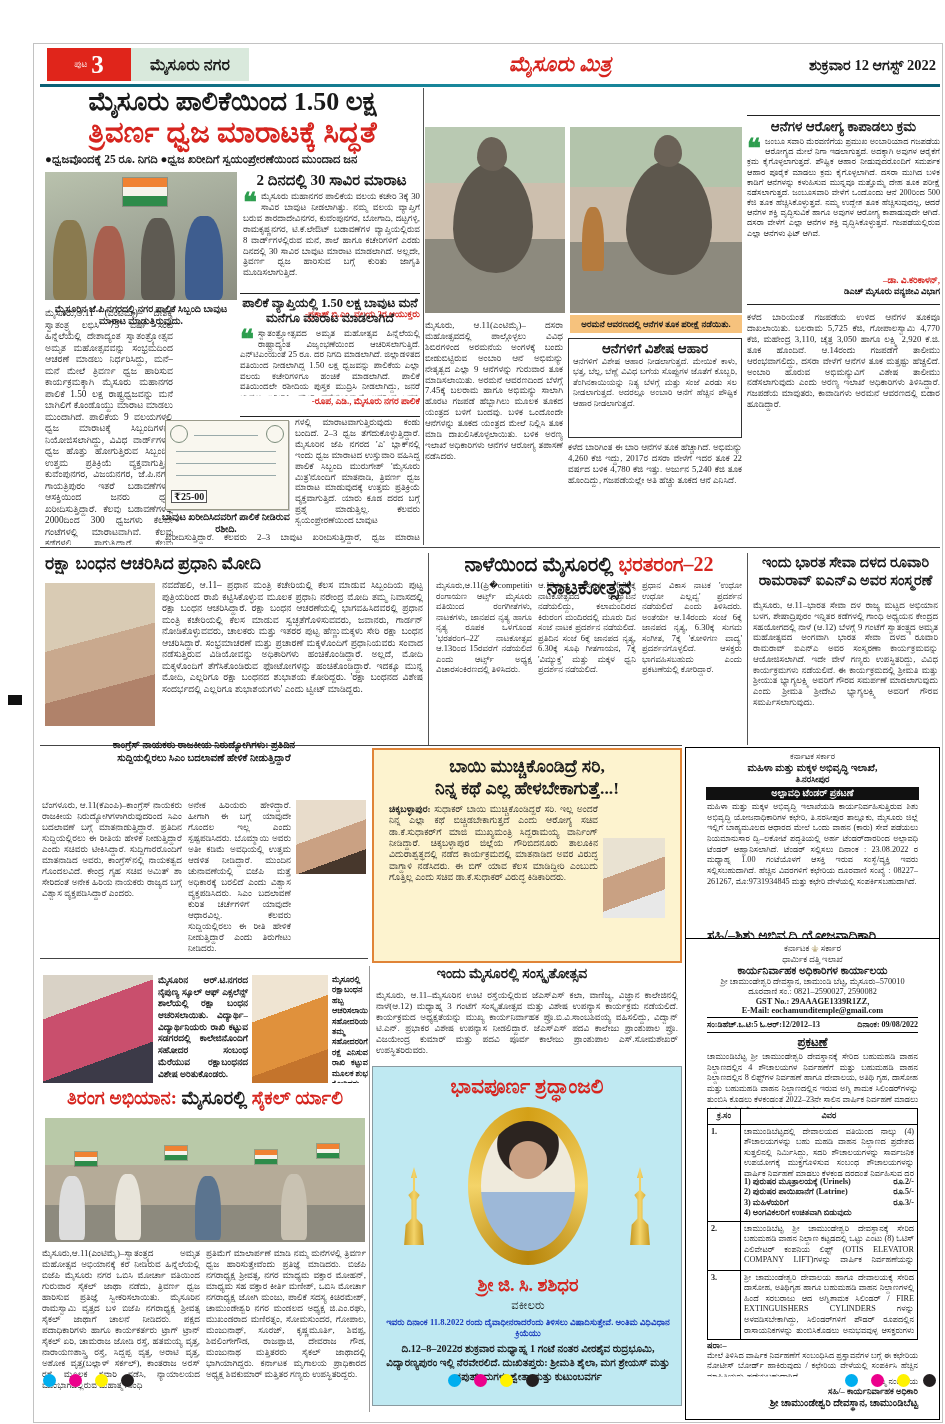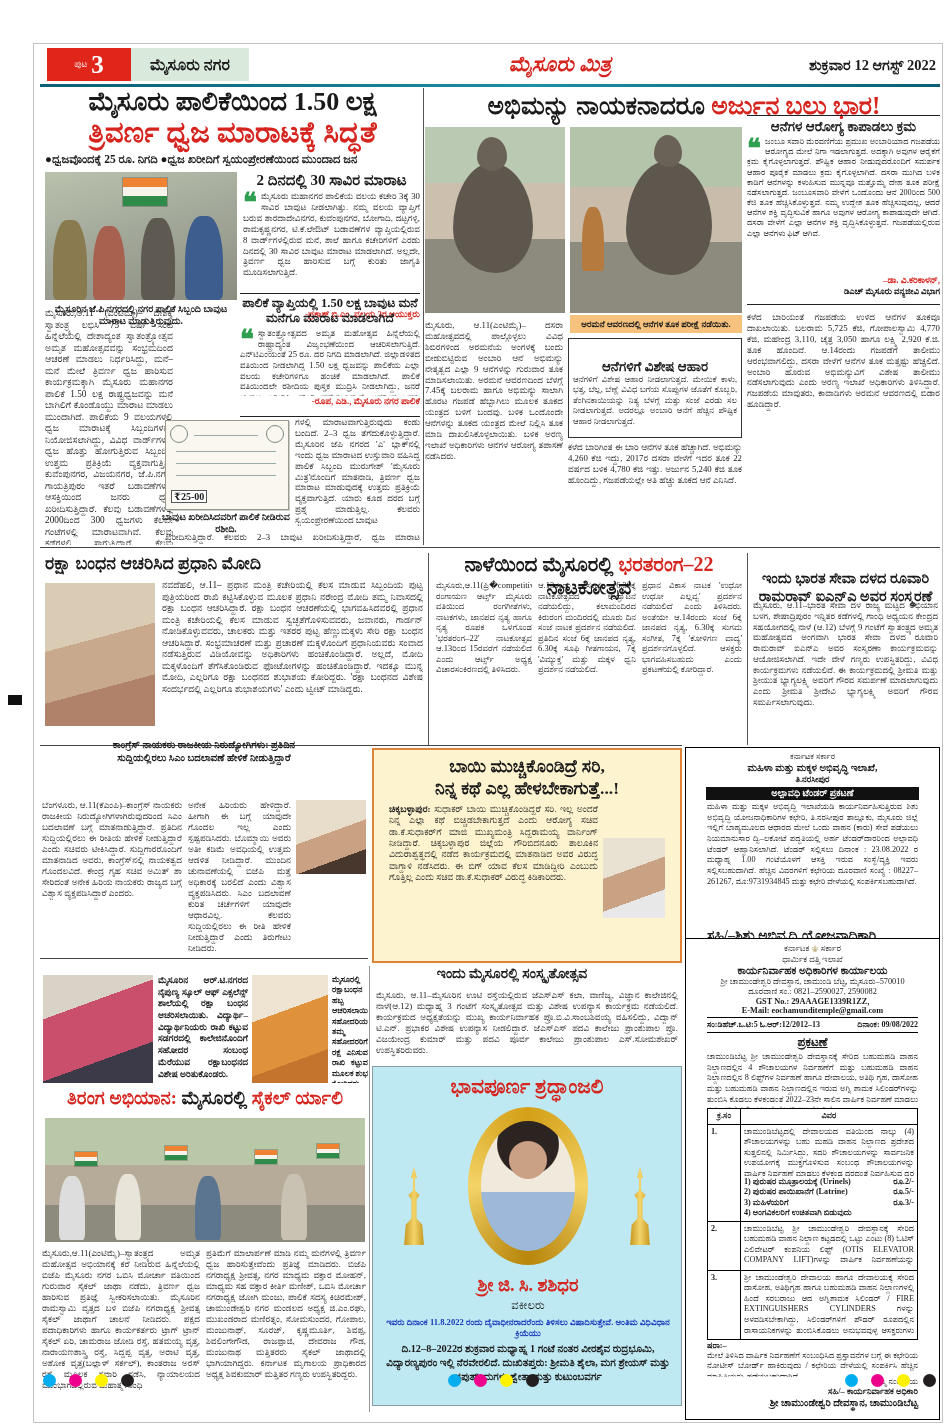--- a/index.html
+++ b/index.html
@@ -113,23 +113,20 @@
     <div class="ln" style="left:10px;top:54px;width:100px;"></div>
     <div class="rupee" style="left:5px;bottom:6px;">₹25-00</div>
   </div>
   <div class="abs capt" style="left:160px;top:512px;width:132px;height:28px;">ಬಾವುಟ ಖರೀದಿಸಿದವರಿಗೆ ಪಾಲಿಕೆ ನೀಡಿರುವ ರಶೀದಿ.</div>
 
   <div class="abs jt" style="left:295px;top:417px;width:125px;height:112px;font-size:8.8px;">ಗಳಲ್ಲಿ ಮಾರಾಟವಾಗುತ್ತಿರುವುದು ಕಂಡು ಬಂದಿದೆ. 2–3 ಧ್ವಜ ತೆಗೆದುಕೊಳ್ಳುತ್ತಿದ್ದಾರೆ. ಮೈಸೂರಿನ ಜೆಪಿ ನಗರದ 'ಎ' ಬ್ಲಾಕ್‌ನಲ್ಲಿ ಇಂದು ಧ್ವಜ ಮಾರಾಟದ ಉಸ್ತುವಾರಿ ವಹಿಸಿದ್ದ ಪಾಲಿಕೆ ಸಿಬ್ಬಂದಿ ಮುರುಗೇಶ್ 'ಮೈಸೂರು ಮಿತ್ರ'ನೊಂದಿಗೆ ಮಾತನಾಡಿ, ತ್ರಿವರ್ಣ ಧ್ವಜ ಮಾರಾಟ ಮಾಡುವುದಕ್ಕೆ ಉತ್ತಮ ಪ್ರತಿಕ್ರಿಯೆ ವ್ಯಕ್ತವಾಗುತ್ತಿದೆ. ಯಾರು ಕೂಡ ದರದ ಬಗ್ಗೆ ಪ್ರಶ್ನೆ ಮಾಡುತ್ತಿಲ್ಲ. ಕೆಲವರು ಸ್ವಯಂಪ್ರೇರಣೆಯಿಂದ ಬಾವುಟ</div>
   <div class="abs jt" style="left:165px;top:532px;width:255px;height:13px;font-size:8.8px;">ಖರೀದಿಸುತ್ತಿದ್ದಾರೆ. ಕೆಲವರು 2–3 ಬಾವುಟ ಖರೀದಿಸುತ್ತಿದ್ದಾರೆ, ಧ್ವಜ ಮಾರಾಟ ಮಾಡುತ್ತಿರುವುದಕ್ಕೆ ಖುಷಿಯಾಗುತ್ತಿದೆ.</div>
 
   <div class="abs vline" style="left:423px;top:88px;height:457px;"></div>
 
-  <div class="abs ctr b" style="left:430px;top:93px;width:508px;font-size:25px;line-height:1.05;">
-    <span>ಅಭಿಮನ್ಯು ನಾಯಕನಾದರೂ </span><span class="red">ಅರ್ಜುನ ಬಲು ಭಾರ!</span>
-  </div>
 
   <div class="abs photo" style="left:425px;top:127px;width:140px;height:186px;background:linear-gradient(180deg,#b9c9b2 0 30%,#cdbfae 30% 60%,#8d8a7e 60% 100%);">
     <div class="blob" style="left:28px;top:36px;width:80px;height:110px;"></div>
     <div class="blob" style="left:52px;top:10px;width:30px;height:34px;background:#6b6257;"></div>
   </div>
   <div class="abs photo" style="left:570px;top:127px;width:172px;height:186px;background:linear-gradient(180deg,#b3c4ab 0 32%,#c9bcab 32% 62%,#8d8a7e 62% 100%);">
     <div class="blob" style="left:56px;top:34px;width:86px;height:114px;"></div>
     <div class="blob" style="left:84px;top:8px;width:28px;height:32px;background:#6b6257;"></div>
     <div class="person" style="left:12px;top:80px;width:22px;height:64px;background:#b57b3e;"></div>
   </div>
@@ -139,21 +136,21 @@
     <div class="ctr b" style="font-size:13.5px;">ಆನೆಗಳ ಆರೋಗ್ಯ ಕಾಪಾಡಲು ಕ್ರಮ</div>
     <div class="jt" style="font-size:8.2px;margin-top:2px;height:138px;">
       <span class="qmark">❝</span><span>ಜಂಬೂ ಸವಾರಿ ಮೆರವಣಿಗೆಯ ಪ್ರಮುಖ ಅಂಬಾರಿಯಾದ ಗಜಪಡೆಯ ಆರೋಗ್ಯದ ಮೇಲೆ ನಿಗಾ ಇಡಲಾಗುತ್ತದೆ. ಅದಕ್ಕಾಗಿ ಅವುಗಳ ಆರೈಕೆಗೆ ಕ್ರಮ ಕೈಗೊಳ್ಳಲಾಗುತ್ತದೆ. ಪೌಷ್ಟಿಕ ಆಹಾರ ನೀಡುವುದರೊಂದಿಗೆ ಸಮರ್ಪಕ ಆಹಾರ ಪೂರೈಕೆ ಮಾಡಲು ಕ್ರಮ ಕೈಗೊಳ್ಳಲಾಗಿದೆ. ದಸರಾ ಮುಗಿದ ಬಳಿಕ ಕಾಡಿಗೆ ಆನೆಗಳನ್ನು ಕಳುಹಿಸುವ ಮುನ್ನವೂ ಮತ್ತೊಮ್ಮೆ ದೇಹ ತೂಕ ಪರೀಕ್ಷೆ ನಡೆಸಲಾಗುತ್ತದೆ. ಜಂಬೂಸವಾರಿ ವೇಳೆಗೆ ಒಂದೊಂದು ಆನೆ 200ರಿಂದ 500 ಕೆಜಿ ತೂಕ ಹೆಚ್ಚಿಸಿಕೊಳ್ಳುತ್ತವೆ. ನಮ್ಮ ಉದ್ದೇಶ ತೂಕ ಹೆಚ್ಚಿಸುವುದಲ್ಲ, ಆದರೆ ಆನೆಗಳ ಶಕ್ತಿ ವೃದ್ಧಿಸುವಿಕೆ ಹಾಗೂ ಅವುಗಳ ಆರೋಗ್ಯ ಕಾಪಾಡುವುದೇ ಆಗಿದೆ. ದಸರಾ ವೇಳೆಗೆ ಎಲ್ಲಾ ಆನೆಗಳ ಶಕ್ತಿ ವೃದ್ಧಿಸಿಕೊಳ್ಳುತ್ತವೆ. ಗಜಪಡೆಯಲ್ಲಿರುವ ಎಲ್ಲಾ ಆನೆಗಳು ಫಿಟ್ ಆಗಿವೆ.</span>
     </div>
     <div class="attr">–ಡಾ. ವಿ.ಕರಿಕಾಳನ್,</div>
     <div class="attr2">ಡಿಎಚ್ ಮೈಸೂರು ವನ್ಯಜೀವಿ ವಿಭಾಗ</div>
   </div>
 
   <div class="abs jt" style="left:425px;top:320px;width:138px;height:225px;font-size:8.8px;">ಮೈಸೂರು, ಆ.11(ಎಂಟಿಮೈ)– ದಸರಾ ಮಹೋತ್ಸವದಲ್ಲಿ ಪಾಲ್ಗೊಳ್ಳಲು ವಿವಿಧ ಶಿಬಿರಗಳಿಂದ ಅರಮನೆಯ ಅಂಗಳಕ್ಕೆ ಬಂದು ಬೀಡುಬಿಟ್ಟಿರುವ ಅಂಬಾರಿ ಆನೆ ಅಭಿಮನ್ಯು ನೇತೃತ್ವದ ಎಲ್ಲಾ 9 ಆನೆಗಳನ್ನು ಗುರುವಾರ ತೂಕ ಮಾಡಿಸಲಾಯಿತು. ಅರಮನೆ ಆವರಣದಿಂದ ಬೆಳಗ್ಗೆ 7.45ಕ್ಕೆ ಬಲರಾಮ ಹಾಗೂ ಅಭಿಮನ್ಯು ಸಾಲಾಗಿ ಹೊರಟ ಗಜಪಡೆ ಹೆಬ್ಬಾಗಿಲು ಮೂಲಕ ತೂಕದ ಯಂತ್ರದ ಬಳಿಗೆ ಬಂದವು. ಬಳಿಕ ಒಂದೊಂದೇ ಆನೆಗಳನ್ನು ತೂಕದ ಯಂತ್ರದ ಮೇಲೆ ನಿಲ್ಲಿಸಿ ತೂಕ ಮಾಡಿ ದಾಖಲಿಸಿಕೊಳ್ಳಲಾಯಿತು. ಬಳಿಕ ಅರಣ್ಯ ಇಲಾಖೆ ಅಧಿಕಾರಿಗಳು ಆನೆಗಳ ಆರೋಗ್ಯ ತಪಾಸಣೆ ನಡೆಸಿದರು.</div>
 
-  <div class="abs" style="left:568px;top:338px;width:174px;height:100px;border:1px solid #333;box-sizing:border-box;padding:20px 4px;overflow:hidden;">
+  <div class="abs" style="left:568px;top:338px;width:174px;height:100px;border:1px solid #333;box-sizing:border-box;padding:2px 4px;overflow:hidden;">
     <div class="ctr b" style="font-size:13.5px;">ಆನೆಗಳಿಗೆ ವಿಶೇಷ ಆಹಾರ</div>
     <div class="jt" style="font-size:8.4px;height:72px;">ಆನೆಗಳಿಗೆ ವಿಶೇಷ ಆಹಾರ ನೀಡಲಾಗುತ್ತದೆ. ಮೇಯಿಕೆ ಕಾಳು, ಭತ್ತ, ಬೆಲ್ಲ, ಬೆಣ್ಣೆ ವಿವಿಧ ಬಗೆಯ ಸೊಪ್ಪುಗಳ ಜೊತೆಗೆ ಕೊಬ್ಬರಿ, ತೆಂಗಿನಕಾಯಿಯನ್ನು ನಿತ್ಯ ಬೆಳಗ್ಗೆ ಮತ್ತು ಸಂಜೆ ಎರಡು ಸಲ ನೀಡಲಾಗುತ್ತದೆ. ಅದರಲ್ಲೂ ಅಂಬಾರಿ ಆನೆಗೆ ಹೆಚ್ಚಿನ ಪೌಷ್ಟಿಕ ಆಹಾರ ನೀಡಲಾಗುತ್ತದೆ.</div>
   </div>
   <div class="abs jt" style="left:568px;top:442px;width:174px;height:103px;font-size:8.8px;">ಕಳೆದ ಬಾರಿಗಿಂತ ಈ ಬಾರಿ ಆನೆಗಳ ತೂಕ ಹೆಚ್ಚಾಗಿದೆ. ಅಭಿಮನ್ಯು 4,260 ಕೆಜಿ ಇದ್ದು, 2017ರ ದಸರಾ ವೇಳೆಗೆ ಇದರ ತೂಕ 22 ವರ್ಷದ ಬಳಿಕ 4,780 ಕೆಜಿ ಇತ್ತು. ಅರ್ಜುನ 5,240 ಕೆಜಿ ತೂಕ ಹೊಂದಿದ್ದು, ಗಜಪಡೆಯಲ್ಲೇ ಅತಿ ಹೆಚ್ಚು ತೂಕದ ಆನೆ ಎನಿಸಿದೆ.</div>
   <div class="abs jt" style="left:747px;top:312px;width:193px;height:233px;font-size:8.8px;">ಕಳೆದ ಬಾರಿಯಂತೆ ಗಜಪಡೆಯ ಉಳಿದ ಆನೆಗಳ ತೂಕವೂ ದಾಖಲಾಯಿತು. ಬಲರಾಮ 5,725 ಕೆಜಿ, ಗೋಪಾಲಸ್ವಾಮಿ 4,770 ಕೆಜಿ, ಮಹೇಂದ್ರ 3,110, ಚೈತ್ರ 3,050 ಹಾಗೂ ಲಕ್ಷ್ಮಿ 2,920 ಕೆ.ಜಿ. ತೂಕ ಹೊಂದಿವೆ. ಆ.14ರಂದು ಗಜಪಡೆಗೆ ತಾಲೀಮು ಆರಂಭವಾಗಲಿದ್ದು, ದಸರಾ ವೇಳೆಗೆ ಆನೆಗಳ ತೂಕ ಮತ್ತಷ್ಟು ಹೆಚ್ಚಲಿದೆ. ಅಂಬಾರಿ ಹೊರುವ ಅಭಿಮನ್ಯುವಿಗೆ ವಿಶೇಷ ತಾಲೀಮು ನಡೆಸಲಾಗುವುದು ಎಂದು ಅರಣ್ಯ ಇಲಾಖೆ ಅಧಿಕಾರಿಗಳು ತಿಳಿಸಿದ್ದಾರೆ. ಗಜಪಡೆಯ ಮಾವುತರು, ಕಾವಾಡಿಗಳು ಅರಮನೆ ಆವರಣದಲ್ಲಿ ಬಿಡಾರ ಹೂಡಿದ್ದಾರೆ.</div>
 
   <div class="abs hline" style="left:40px;top:547px;width:900px;"></div>
 
   <div class="abs b" style="left:45px;top:553px;width:375px;font-size:17.5px;">ರಕ್ಷಾ ಬಂಧನ ಆಚರಿಸಿದ ಪ್ರಧಾನಿ ಮೋದಿ</div>
   <div class="abs" style="left:45px;top:580px;width:378px;height:163px;overflow:hidden;">
@@ -165,21 +162,21 @@
 
   <div class="abs ctr b" style="left:436px;top:553px;width:306px;font-size:20px;">
     <span>ನಾಳೆಯಿಂದ ಮೈಸೂರಲ್ಲಿ </span><span class="red">ಭರತರಂಗ–22</span><span> ನಾಟಕೋತ್ಸವ</span>
   </div>
   <div class="abs jt" style="left:436px;top:580px;width:96px;height:163px;font-size:8.5px;">ಮೈಸೂರು,ಆ.11(ಪ್ರಿ�competitive)–ರಂಗಾಯಣ ಆರ್ಟ್ಸ್ ಮೈಸೂರು ವತಿಯಿಂದ ರಂಗಗೀತೆಗಳು, ನಾಟಕಗಳು, ಜಾನಪದ ನೃತ್ಯ ಹಾಗೂ ನೃತ್ಯ ರೂಪಕ ಒಳಗೊಂಡ 'ಭರತರಂಗ–22' ನಾಟಕೋತ್ಸವ ಆ.13ರಿಂದ 15ರವರೆಗೆ ನಡೆಯಲಿದೆ ಎಂದು ಆರ್ಟ್ಸ್ ಅಧ್ಯಕ್ಷ ವಿಚಾರಸಂಕಿರಣದಲ್ಲಿ ತಿಳಿಸಿದರು.</div>
   <div class="abs jt" style="left:538px;top:580px;width:98px;height:163px;font-size:8.5px;">ಆ.13ರಂದು ಸಂಜೆ 6.30ಕ್ಕೆ ನಾಟಕೋತ್ಸವದ ಉದ್ಘಾಟನೆ ನಡೆಯಲಿದ್ದು, ಕಲಾಮಂದಿರದ ಕಿರುರಂಗ ಮಂದಿರದಲ್ಲಿ ಮೂರು ದಿನ ಸಂಜೆ ನಾಟಕ ಪ್ರದರ್ಶನ ನಡೆಯಲಿದೆ. ಪ್ರತಿದಿನ ಸಂಜೆ 6ಕ್ಕೆ ಜಾನಪದ ನೃತ್ಯ, 6.30ಕ್ಕೆ ಸೂಫಿ ಗೀತಗಾಯನ, 7ಕ್ಕೆ 'ವಿಮ್ಯುಕ್ತ' ಮತ್ತು ಮಕ್ಕಳ ಧ್ವನಿ ಪ್ರದರ್ಶನ ನಡೆಯಲಿದೆ.</div>
   <div class="abs jt" style="left:642px;top:580px;width:100px;height:163px;font-size:8.5px;">ಪ್ರಧಾನ ವಿಕಾಸ ನಾಟಕ 'ಉಧೋ ಉಧೋ ಎಲ್ಲವ್ವ' ಪ್ರದರ್ಶನ ನಡೆಯಲಿದೆ ಎಂದು ತಿಳಿಸಿದರು. ಅಂತೆಯೇ ಆ.14ರಂದು ಸಂಜೆ 6ಕ್ಕೆ ಜಾನಪದ ನೃತ್ಯ, 6.30ಕ್ಕೆ ಸುಗಮ ಸಂಗೀತ, 7ಕ್ಕೆ 'ಕೋಳಿಗಣ ವಾದ್ಯ' ಪ್ರದರ್ಶನಗೊಳ್ಳಲಿದೆ. ಆಸಕ್ತರು ಭಾಗವಹಿಸಬಹುದು ಎಂದು ಪ್ರಕಟಣೆಯಲ್ಲಿ ಕೋರಿದ್ದಾರೆ.</div>
 
   <div class="abs vline" style="left:747px;top:553px;height:192px;"></div>
 
-  <div class="abs ctr b" style="left:753px;top:553px;width:185px;font-size:14.5px;line-height:1.25;margin-top:16px;">
+  <div class="abs ctr b" style="left:753px;top:553px;width:185px;font-size:14.5px;line-height:1.25;">
     <div>ಇಂದು ಭಾರತ ಸೇವಾ ದಳದ ರೂವಾರಿ</div>
     <div>ರಾಮರಾವ್ ಐಎನ್ಎ ಅವರ ಸಂಸ್ಮರಣೆ</div>
   </div>
   <div class="abs jt" style="left:753px;top:600px;width:185px;height:143px;font-size:8.7px;">ಮೈಸೂರು, ಆ.11–ಭಾರತ ಸೇವಾ ದಳ ರಾಜ್ಯ ಮಟ್ಟದ ಅಭಿಯಾನ ಬಳಗ, ಶೇಷಾದ್ರಿಪುರಂ ಇನ್ನಿತರ ಕಡೆಗಳಲ್ಲಿ ಗಾಂಧಿ ಅಧ್ಯಯನ ಕೇಂದ್ರದ ಸಹಯೋಗದಲ್ಲಿ ನಾಳೆ (ಆ.12) ಬೆಳಗ್ಗೆ 9 ಗಂಟೆಗೆ ಸ್ವಾತಂತ್ರ್ಯದ ಅಮೃತ ಮಹೋತ್ಸವದ ಅಂಗವಾಗಿ ಭಾರತ ಸೇವಾ ದಳದ ರೂವಾರಿ ರಾಮರಾವ್ ಐಎನ್ಎ ಅವರ ಸಂಸ್ಮರಣಾ ಕಾರ್ಯಕ್ರಮವನ್ನು ಆಯೋಜಿಸಲಾಗಿದೆ. ಇದೇ ವೇಳೆ ಗಣ್ಯರು ಉಪಸ್ಥಿತರಿದ್ದು, ವಿವಿಧ ಕಾರ್ಯಕ್ರಮಗಳು ನಡೆಯಲಿವೆ. ಈ ಕಾರ್ಯಕ್ರಮದಲ್ಲಿ ಶ್ರೀಮತಿ ಮತ್ತು ಶ್ರೀಯುತ ಭ್ಯಾಗ್ಯಲಕ್ಷ್ಮಿ ಅವರಿಗೆ ಗೌರವ ಸಮರ್ಪಣೆ ಮಾಡಲಾಗುವುದು ಎಂದು ಶ್ರೀಮತಿ ಶ್ರೀದೇವಿ ಭ್ಯಾಗ್ಯಲಕ್ಷ್ಮಿ ಅವರಿಗೆ ಗೌರವ ಸಮರ್ಪಿಸಲಾಗುವುದು.</div>
 
   <div class="abs hline" style="left:40px;top:745px;width:642px;"></div>
 
   <div class="abs ctr b" style="left:42px;top:738px;width:324px;font-size:10px;line-height:1.3;">
     <div>ಕಾಂಗ್ರೆಸ್ ನಾಯಕರು ರಾಜಕೀಯ ನಿರುದ್ಯೋಗಿಗಳು: ಪ್ರತಿದಿನ</div>
     <div>ಸುದ್ದಿಯಲ್ಲಿರಲು ಸಿಎಂ ಬದಲಾವಣೆ ಹೇಳಿಕೆ ನೀಡುತ್ತಿದ್ದಾರೆ</div>

